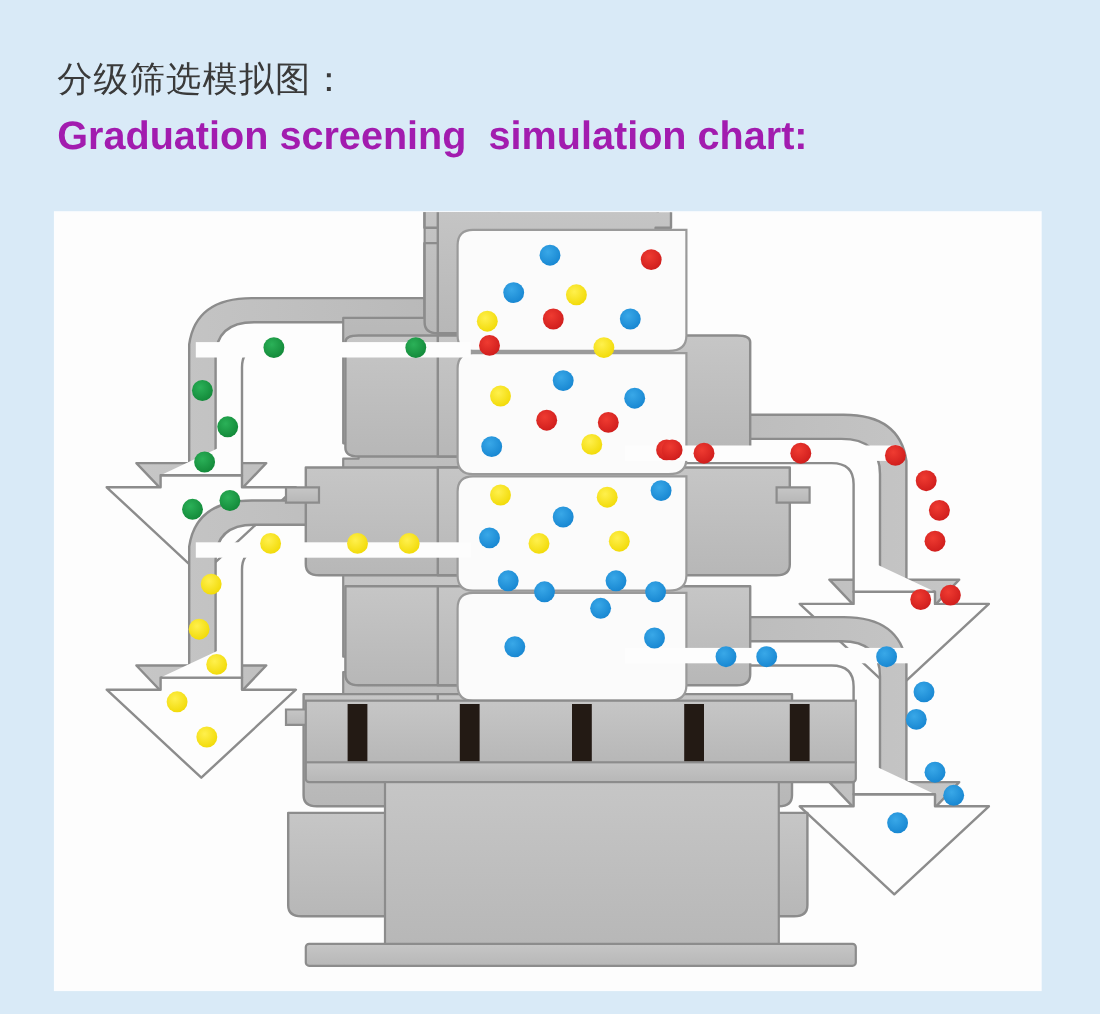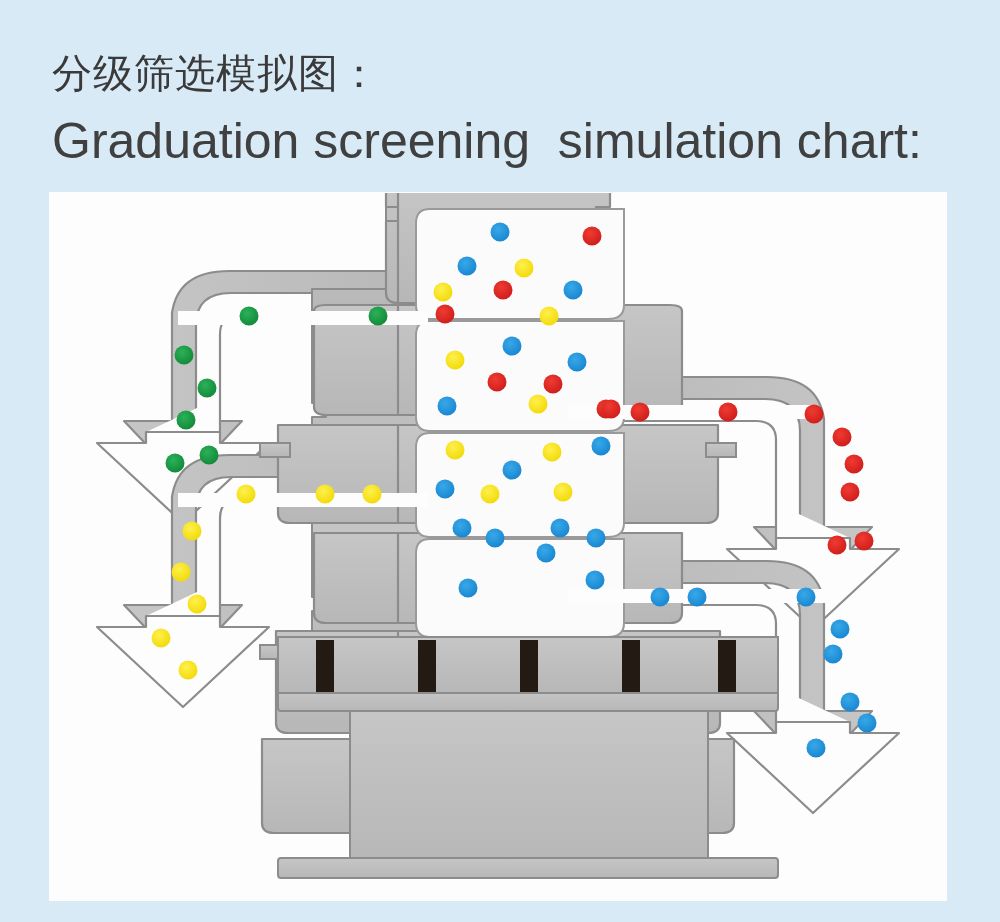--- a/index.html
+++ b/index.html
@@ -7,34 +7,33 @@
     width:1000px;height:922px;
     background:#d9eaf7;
     font-family:"Liberation Sans","DejaVu Sans",sans-serif;
     overflow:hidden;
     position:relative;
   }
   #title-block{
     position:absolute;left:52px;top:52px;width:880px;
   }
   #title-cn{
-    font-size:40px;
+    font-size:32px;
     color:#3a3a3a;
     letter-spacing:1px;
     line-height:1.25;
     font-weight:400;
     white-space:pre;
-    font-family:Liberation Mono, monospace;
   }
   #title-en{
-    font-size:50px;
-    color:#404040;
+    font-size:36px;
+    color:#a21caf;
     line-height:1.25;
     margin-top:8px;
-    font-weight:400;
+    font-weight:700;
     white-space:pre;
   }
   #figure-panel{
     position:absolute;
     left:50px;top:193px;
     width:896px;height:707px;
     background:#fdfdfd;
     box-shadow:0 0 0 1px rgba(255,255,255,0.9);
   }
   #figure-svg{display:block;width:100%;height:100%;}

